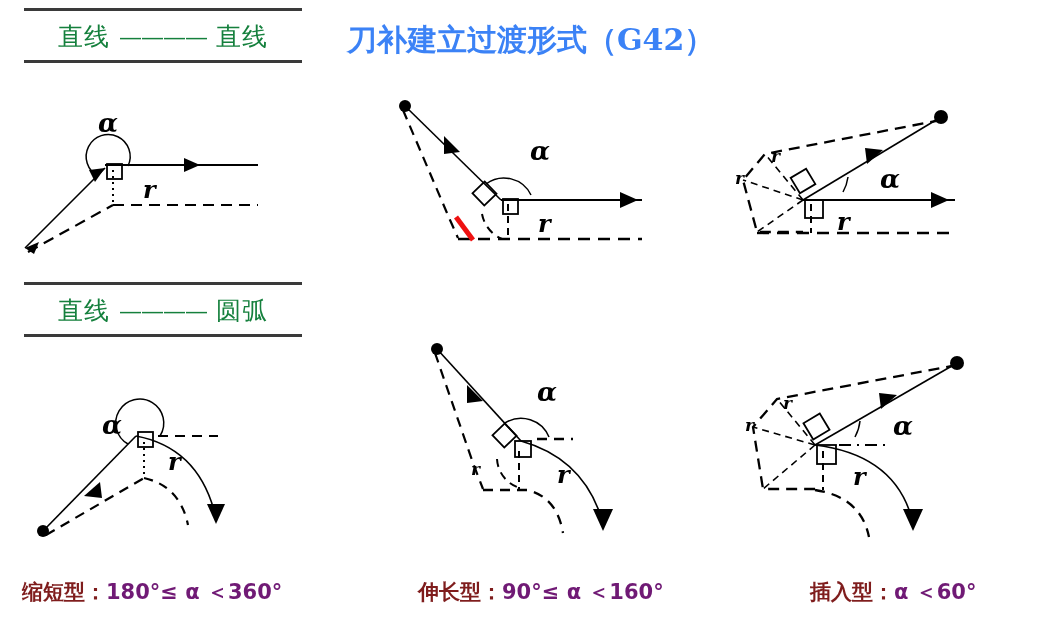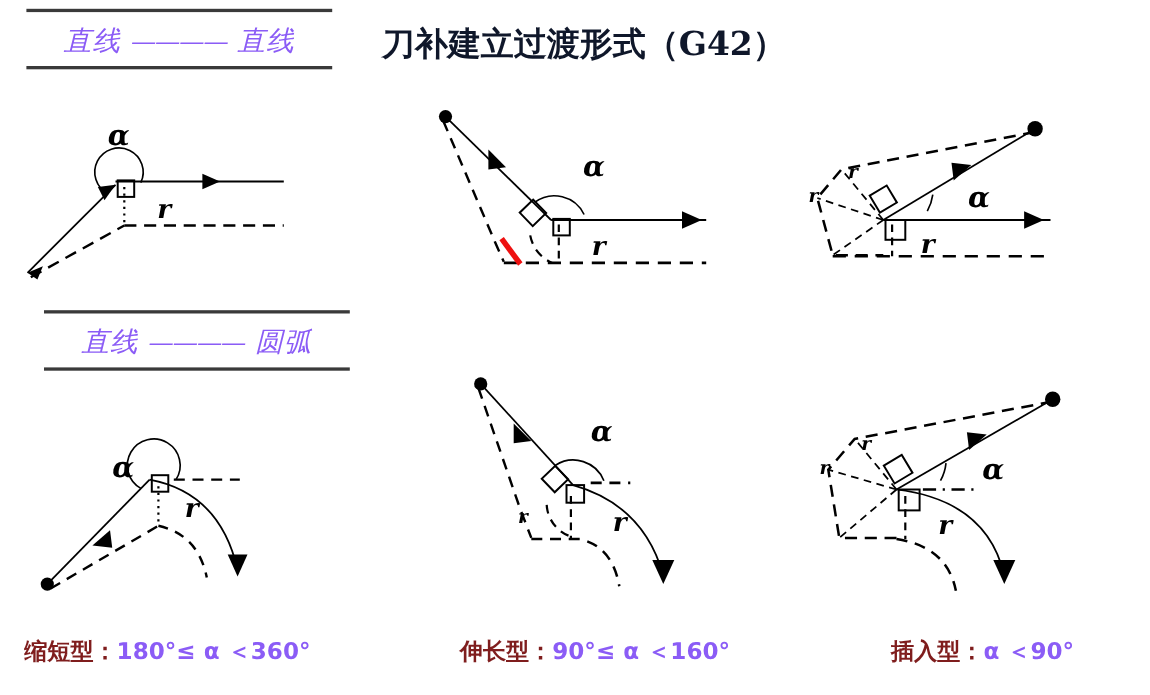--- a/index.html
+++ b/index.html
@@ -22,65 +22,64 @@
   }
 
   
   #title {
     position: absolute;
     left: 347px;
     top: 20px;
     font-family: "DejaVu Serif", "Liberation Serif", serif;
     font-size: 30px;
     font-weight: bold;
-    color: #0f172a;
+    color: #3b82f6;
     letter-spacing: 0px;
     white-space: nowrap;
   }
 
   
   .section-head {
     position: absolute;
     width: 278px;
     text-align: center;
   }
   .section-head .rule-top,
   .section-head .rule-bot {
     height: 0;
     border-top: 3px solid #3a3a3a;
   }
   .section-head .sh-text {
     font-family: "DejaVu Serif", "Liberation Serif", serif;
     font-size: 25px;
-    color: #8b5cf6;
+    color: #15803d;
     padding: 9px 0 7px 0;
     white-space: nowrap;
     letter-spacing: 1px;
-    font-style: italic;
   }
   .section-head .sh-dash {
     letter-spacing: -1px;
     font-size: 23px;
   }
   #sec-line-line { left: 24px; top: 8px; }
-  #sec-line-arc  { left: 40px; top: 282px; }
+  #sec-line-arc  { left: 24px; top: 282px; }
 
   
   .caption {
     position: absolute;
     white-space: nowrap;
     font-family: "DejaVu Serif", "Liberation Serif", serif;
     font-size: 21px;
     font-weight: bold;
   }
   .caption .cap-label {
     color: #7f1d1d;
   }
   .caption .cap-cond {
-    color: #8b5cf6;
+    color: #701a75;
     font-family: "DejaVu Sans", "Liberation Sans", sans-serif;
     font-size: 21px;
     font-weight: bold;
   }
   #cap-shorten  { left: 22px;  top: 578px; }
   #cap-extend   { left: 418px; top: 578px; }
   #cap-insert   { left: 810px; top: 578px; }
 
   
   .diagram {
@@ -307,16 +306,16 @@
 
   <div class="caption" id="cap-shorten">
     <span class="cap-label">缩短型：</span><span class="cap-cond">180°≤ α ＜360°</span>
   </div>
 
   <div class="caption" id="cap-extend">
     <span class="cap-label">伸长型：</span><span class="cap-cond">90°≤ α ＜160°</span>
   </div>
 
   <div class="caption" id="cap-insert">
-    <span class="cap-label">插入型：</span><span class="cap-cond">α ＜90°</span>
+    <span class="cap-label">插入型：</span><span class="cap-cond">α ＜60°</span>
   </div>
 
 </div>
 
 </body></html>

